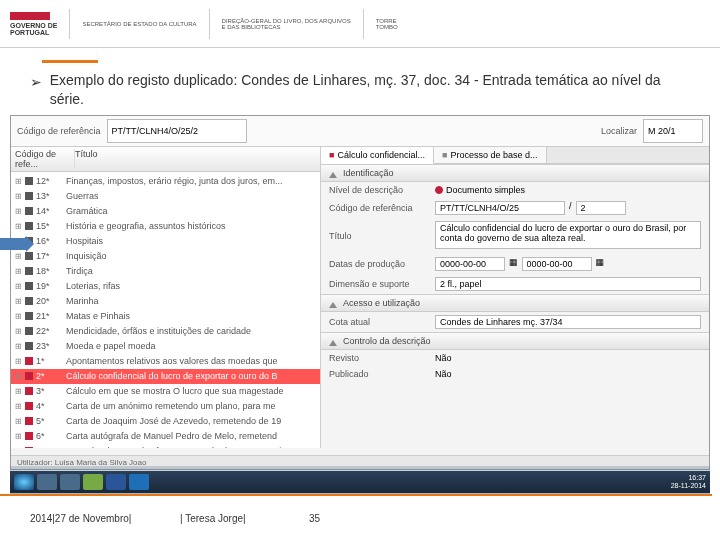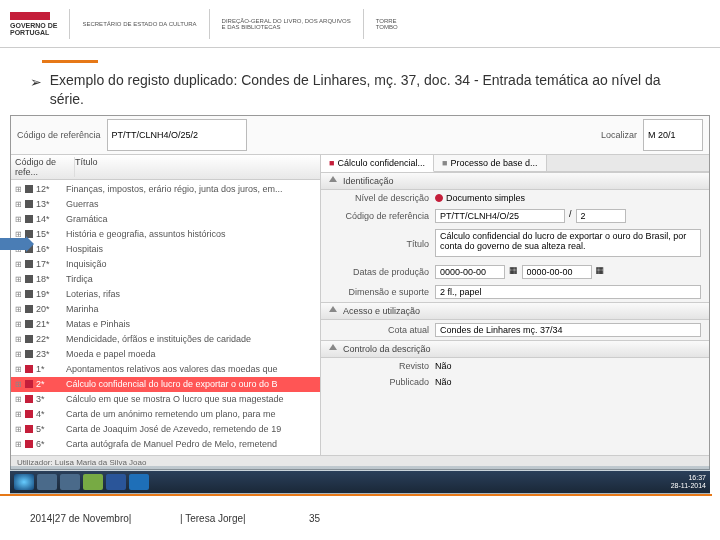--- a/index.html
+++ b/index.html
@@ -10,44 +10,44 @@
 .red-bar{width:40px;height:8px;background:#c41e3a;margin-bottom:2px}
 .vsep{width:1px;height:30px;background:#ccc}
 .slide-body{padding:12px 30px 0}
 .orange-line{width:56px;height:3px;background:#e67817;margin-bottom:8px;margin-left:12px}
 .bullet-text{font-size:14px;color:#333;line-height:1.35;margin-bottom:6px;display:flex}
 .bullet-arrow{margin-right:8px;margin-top:2px}
 .app-window{margin:2px 10px 0;border:1px solid #999;background:#f4f4f4;height:355px;font-size:9px;position:relative}
 .menubar{background:#f0f0f0;border-bottom:1px solid #ccc;padding:2px 6px;display:flex;gap:10px;font-size:9px;color:#333}
 .toolbar{background:#fafafa;border-bottom:1px solid #ccc;padding:3px 6px;display:flex;align-items:center;gap:6px;font-size:9px}
 .toolbar-label{color:#555}
-.toolbar-input{border:1px solid #bbb;background:#fff;padding:1px 4px;font-size:9px;height:32px}
+.toolbar-input{border:1px solid #bbb;background:#fff;padding:1px 4px;font-size:9px;height:24px}
 .split{display:flex;height:calc(100% - 52px)}
 .left-pane{width:310px;border-right:1px solid #ccc;background:#fff;overflow:hidden}
 .right-pane{flex:1;background:#f4f4f4;overflow:hidden}
 .col-headers{background:linear-gradient(#fff,#e8e8e8);border-bottom:1px solid #ccc;display:flex;font-size:9px;color:#444;padding:2px 4px}
 .col-h1{width:60px;border-right:1px solid #ddd}
 .tree{padding:2px 0;font-size:9px;color:#555}
 .tree-row{display:flex;align-items:center;padding:0 4px;height:15px;white-space:nowrap;overflow:hidden}
 .tree-exp{width:10px;color:#888;font-size:8px}
 .tree-icon{width:8px;height:8px;margin-right:3px;display:inline-block}
 .ic-red{background:#c41e3a}
 .ic-dark{background:#555}
 .tree-num{width:30px;color:#555;font-size:9px}
 .tree-title{color:#555;font-size:9px;overflow:hidden}
 .tree-row.highlighted{background:#ff5555;color:#fff}
 .tree-row.highlighted .tree-title,.tree-row.highlighted .tree-num{color:#fff}
 .pointer-arrow{position:absolute;left:0;top:238px;width:26px;height:12px;background:#4a7db5}
 .pointer-arrow:after{content:"";position:absolute;right:-8px;top:-2px;border-left:8px solid #4a7db5;border-top:8px solid transparent;border-bottom:8px solid transparent}
 .tabs{display:flex;background:#e8e8e8;border-bottom:1px solid #ccc;font-size:9px}
 .tab{padding:3px 8px;border-right:1px solid #ccc;background:#f8f8f8;display:flex;align-items:center;gap:3px}
 .tab.active{background:#fff;border-bottom:1px solid #fff;margin-bottom:-1px}
-.section-hdr{background:linear-gradient(#fafafa,#e4e4e4);border-top:1px solid #ccc;border-bottom:1px solid #ccc;padding:3px 8px;font-size:9px;color:#444;display:flex;align-items:flex-start;gap:4px}
+.section-hdr{background:linear-gradient(#fafafa,#e4e4e4);border-top:1px solid #ccc;border-bottom:1px solid #ccc;padding:3px 8px;font-size:9px;color:#444;display:flex;align-items:flex-end;gap:4px}
 .form-row{display:flex;align-items:center;padding:3px 8px;font-size:9px;gap:6px}
-.form-label{width:100px;text-align:right;color:#555}
+.form-label{width:100px;color:#555}
 .form-val{flex:1}
 .form-input{border:1px solid #bbb;background:#fff;padding:1px 4px;font-size:9px;width:100%}
 .form-input.small{width:50px}
 .radio-dot{width:8px;height:8px;border-radius:50%;border:1px solid #888;display:inline-block;margin-right:3px;vertical-align:middle}
 .radio-dot.on{background:#c41e3a;border-color:#c41e3a}
 .statusbar{background:#e8e8e8;border-top:1px solid #ccc;padding:2px 6px;font-size:8px;color:#666;position:absolute;bottom:0;left:0;right:0}
 .taskbar{position:absolute;bottom:47px;left:10px;right:10px;height:22px;background:linear-gradient(#2a3f5a,#1a2838);display:flex;align-items:center;padding:0 4px;gap:3px}
 .task-icon{width:20px;height:16px;background:#4a6a8a;border-radius:2px}
 .task-time{margin-left:auto;color:#fff;font-size:7px;text-align:right;line-height:1.1}
 .footer{position:absolute;bottom:0;left:0;right:8px;height:46px;display:flex;align-items:center;padding:0 30px;font-size:10px;color:#333;border-top:2px solid #e67817;background:#fff}

